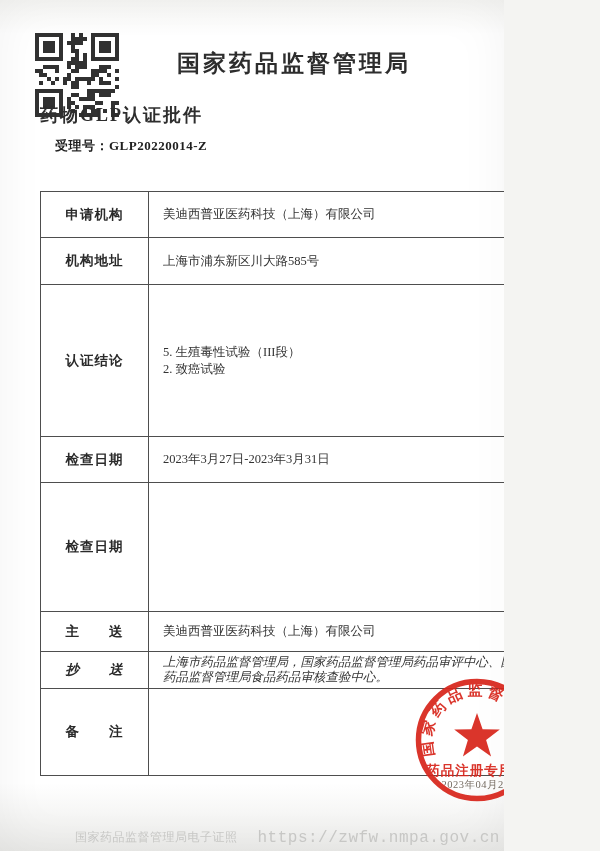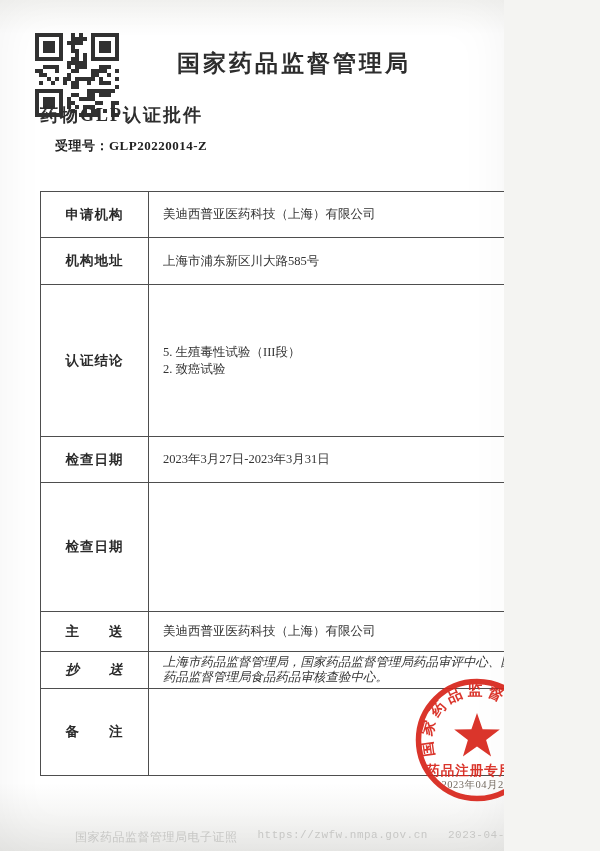--- a/index.html
+++ b/index.html
@@ -45,21 +45,21 @@
   .h129 { height: 129px; } .h40 { height: 40px; } .h37 { height: 37px; font-style: italic; }
   .h86 { height: 86px; }
   .para { text-indent: 2em; line-height: 1.28; }
   .tight { line-height: 1.22; }
   .seal { position: absolute; left: 408px; top: 671px; width: 138px; height: 138px; opacity: .93; }
   .footer {
     position: absolute; left: 55px; top: 829px; width: 500px;
     display: flex; gap: 20px; white-space: nowrap;
     font-size: 12px; color: #c7c7c5; letter-spacing: .5px; margin-left: 20px;
   }
-  .footer .mono { font-family: "Liberation Mono", monospace; font-size: 11px; }
+  .footer .mono { font-family: "Liberation Mono", monospace; font-size: 16px; }
 </style>
 </head>
 <body>
 
 <div class="page">
 
   <svg id="qr" class="qr" viewBox="0 0 84 84" fill="#1b1b1b">
       <rect x="36" y="0" width="4" height="4"></rect>
       <rect x="44" y="0" width="4" height="4"></rect>
       <rect x="36" y="4" width="4" height="4"></rect>

